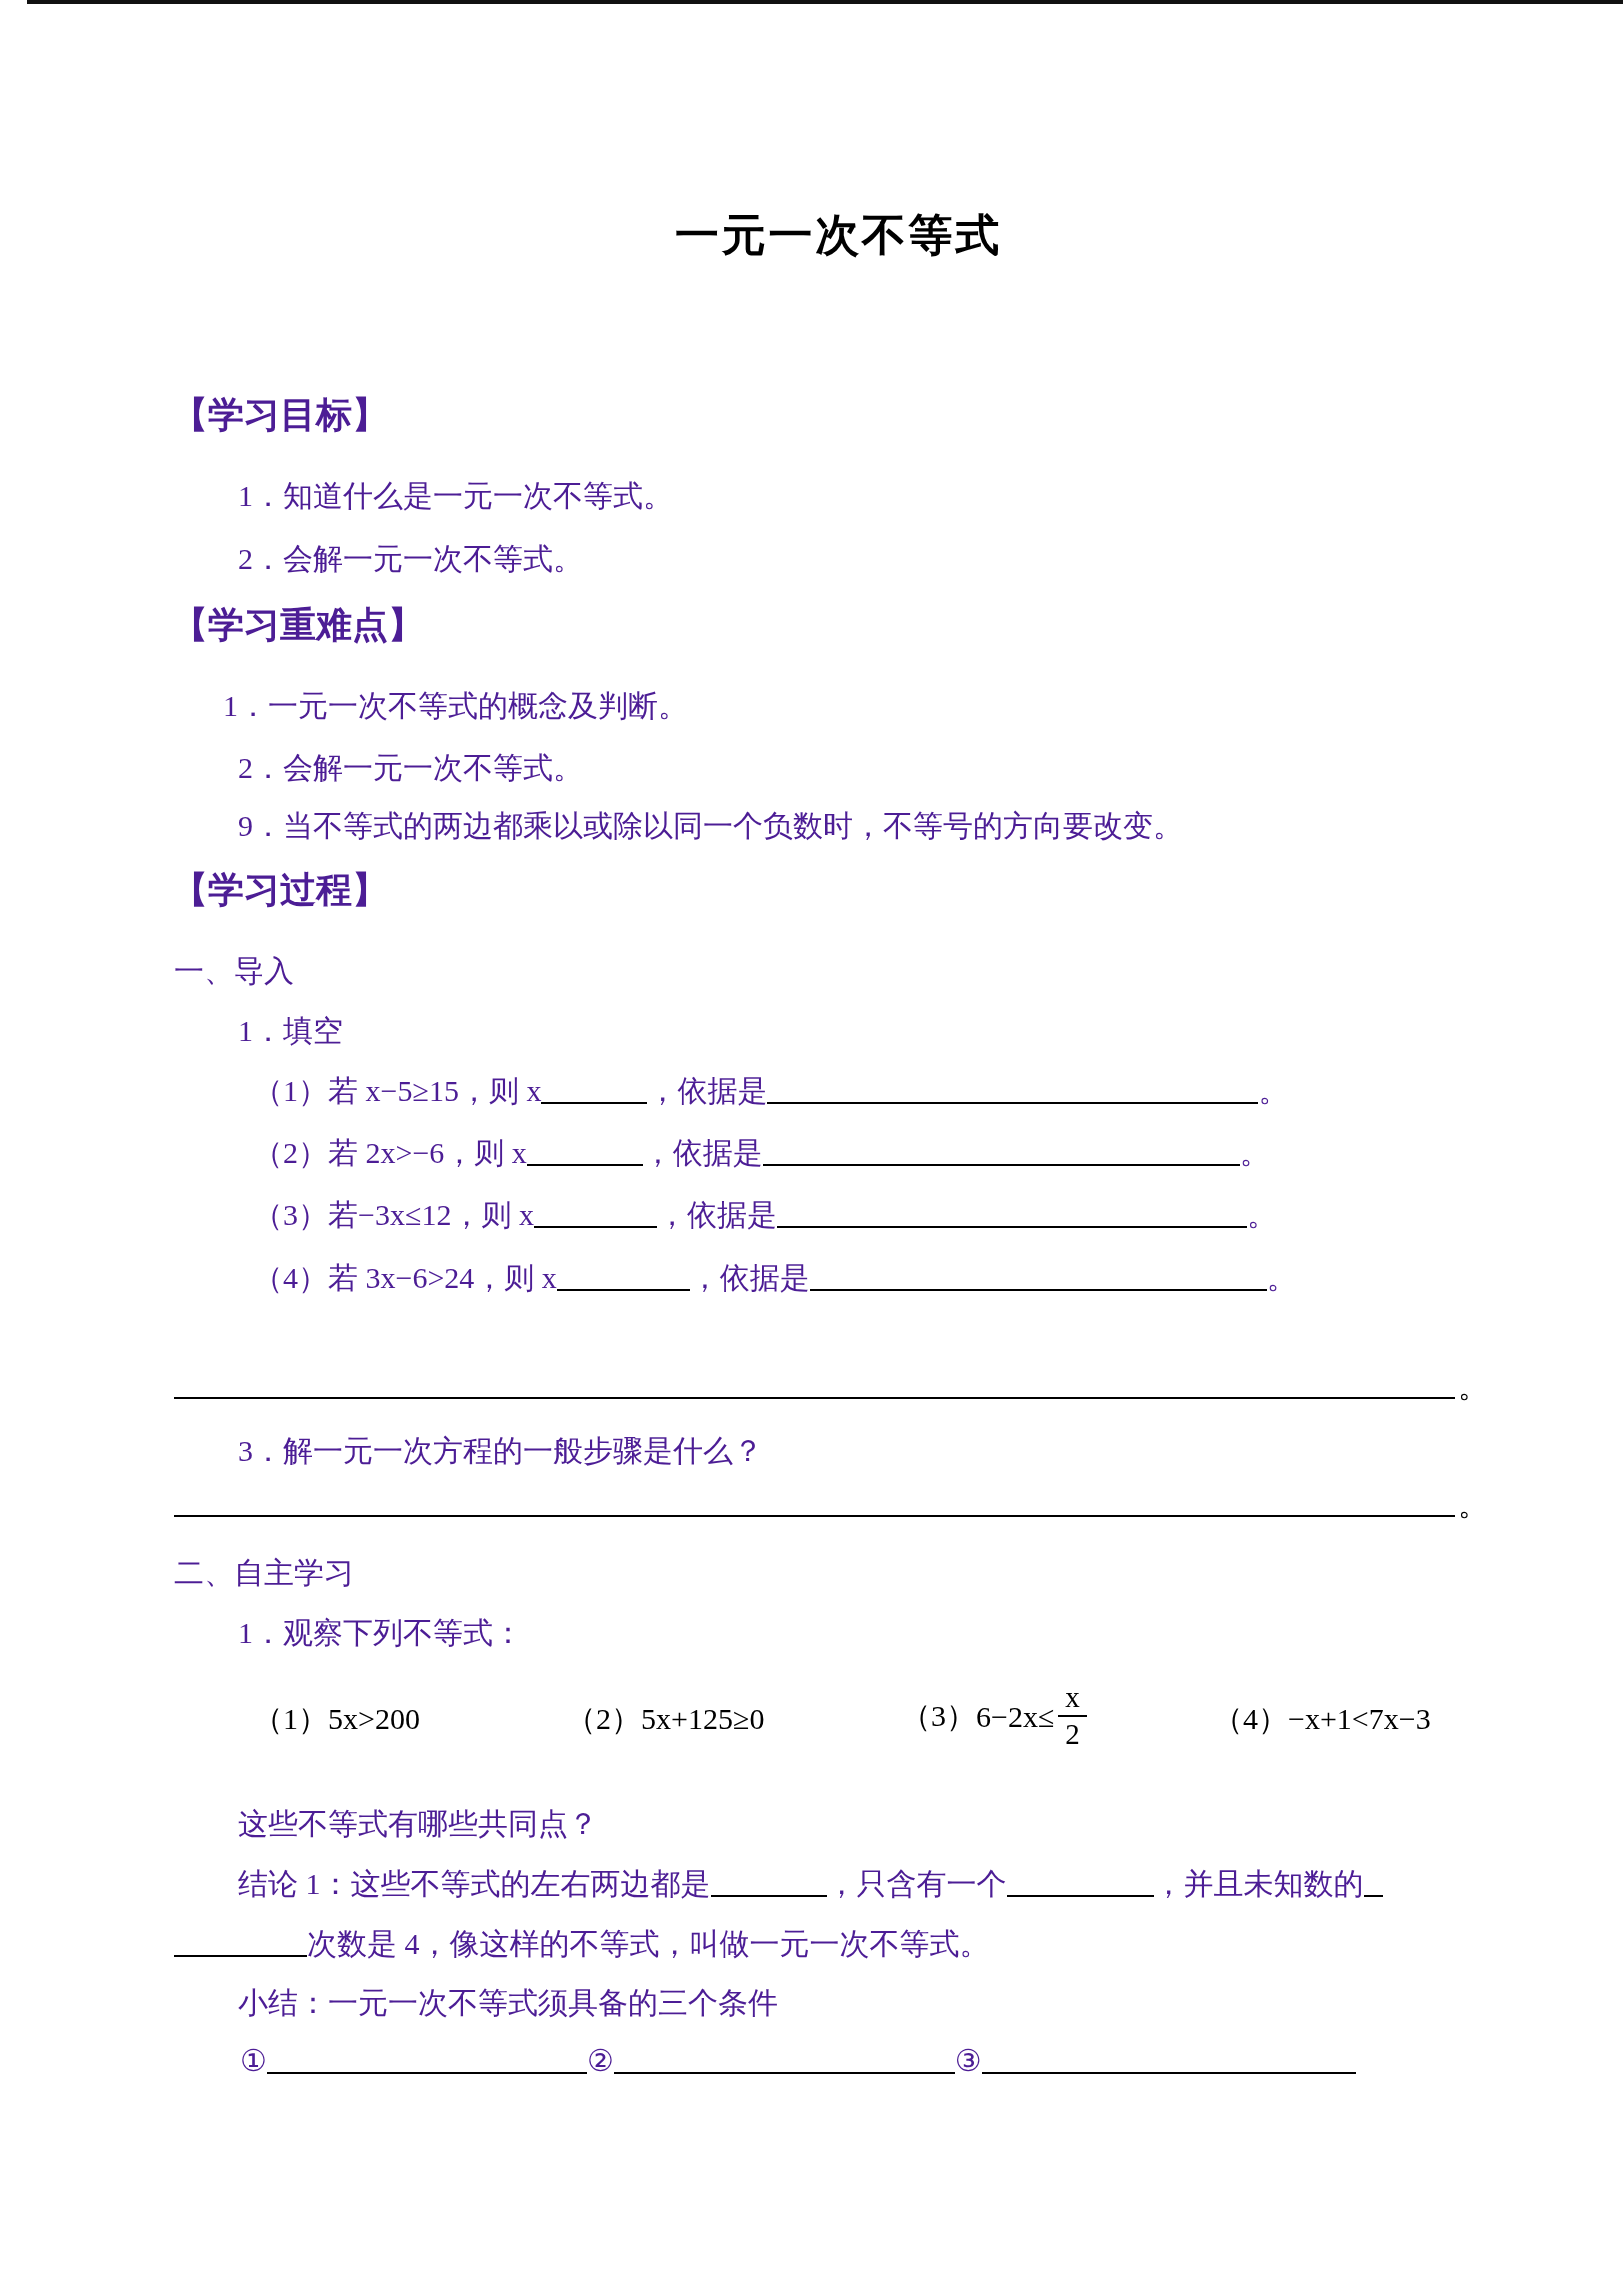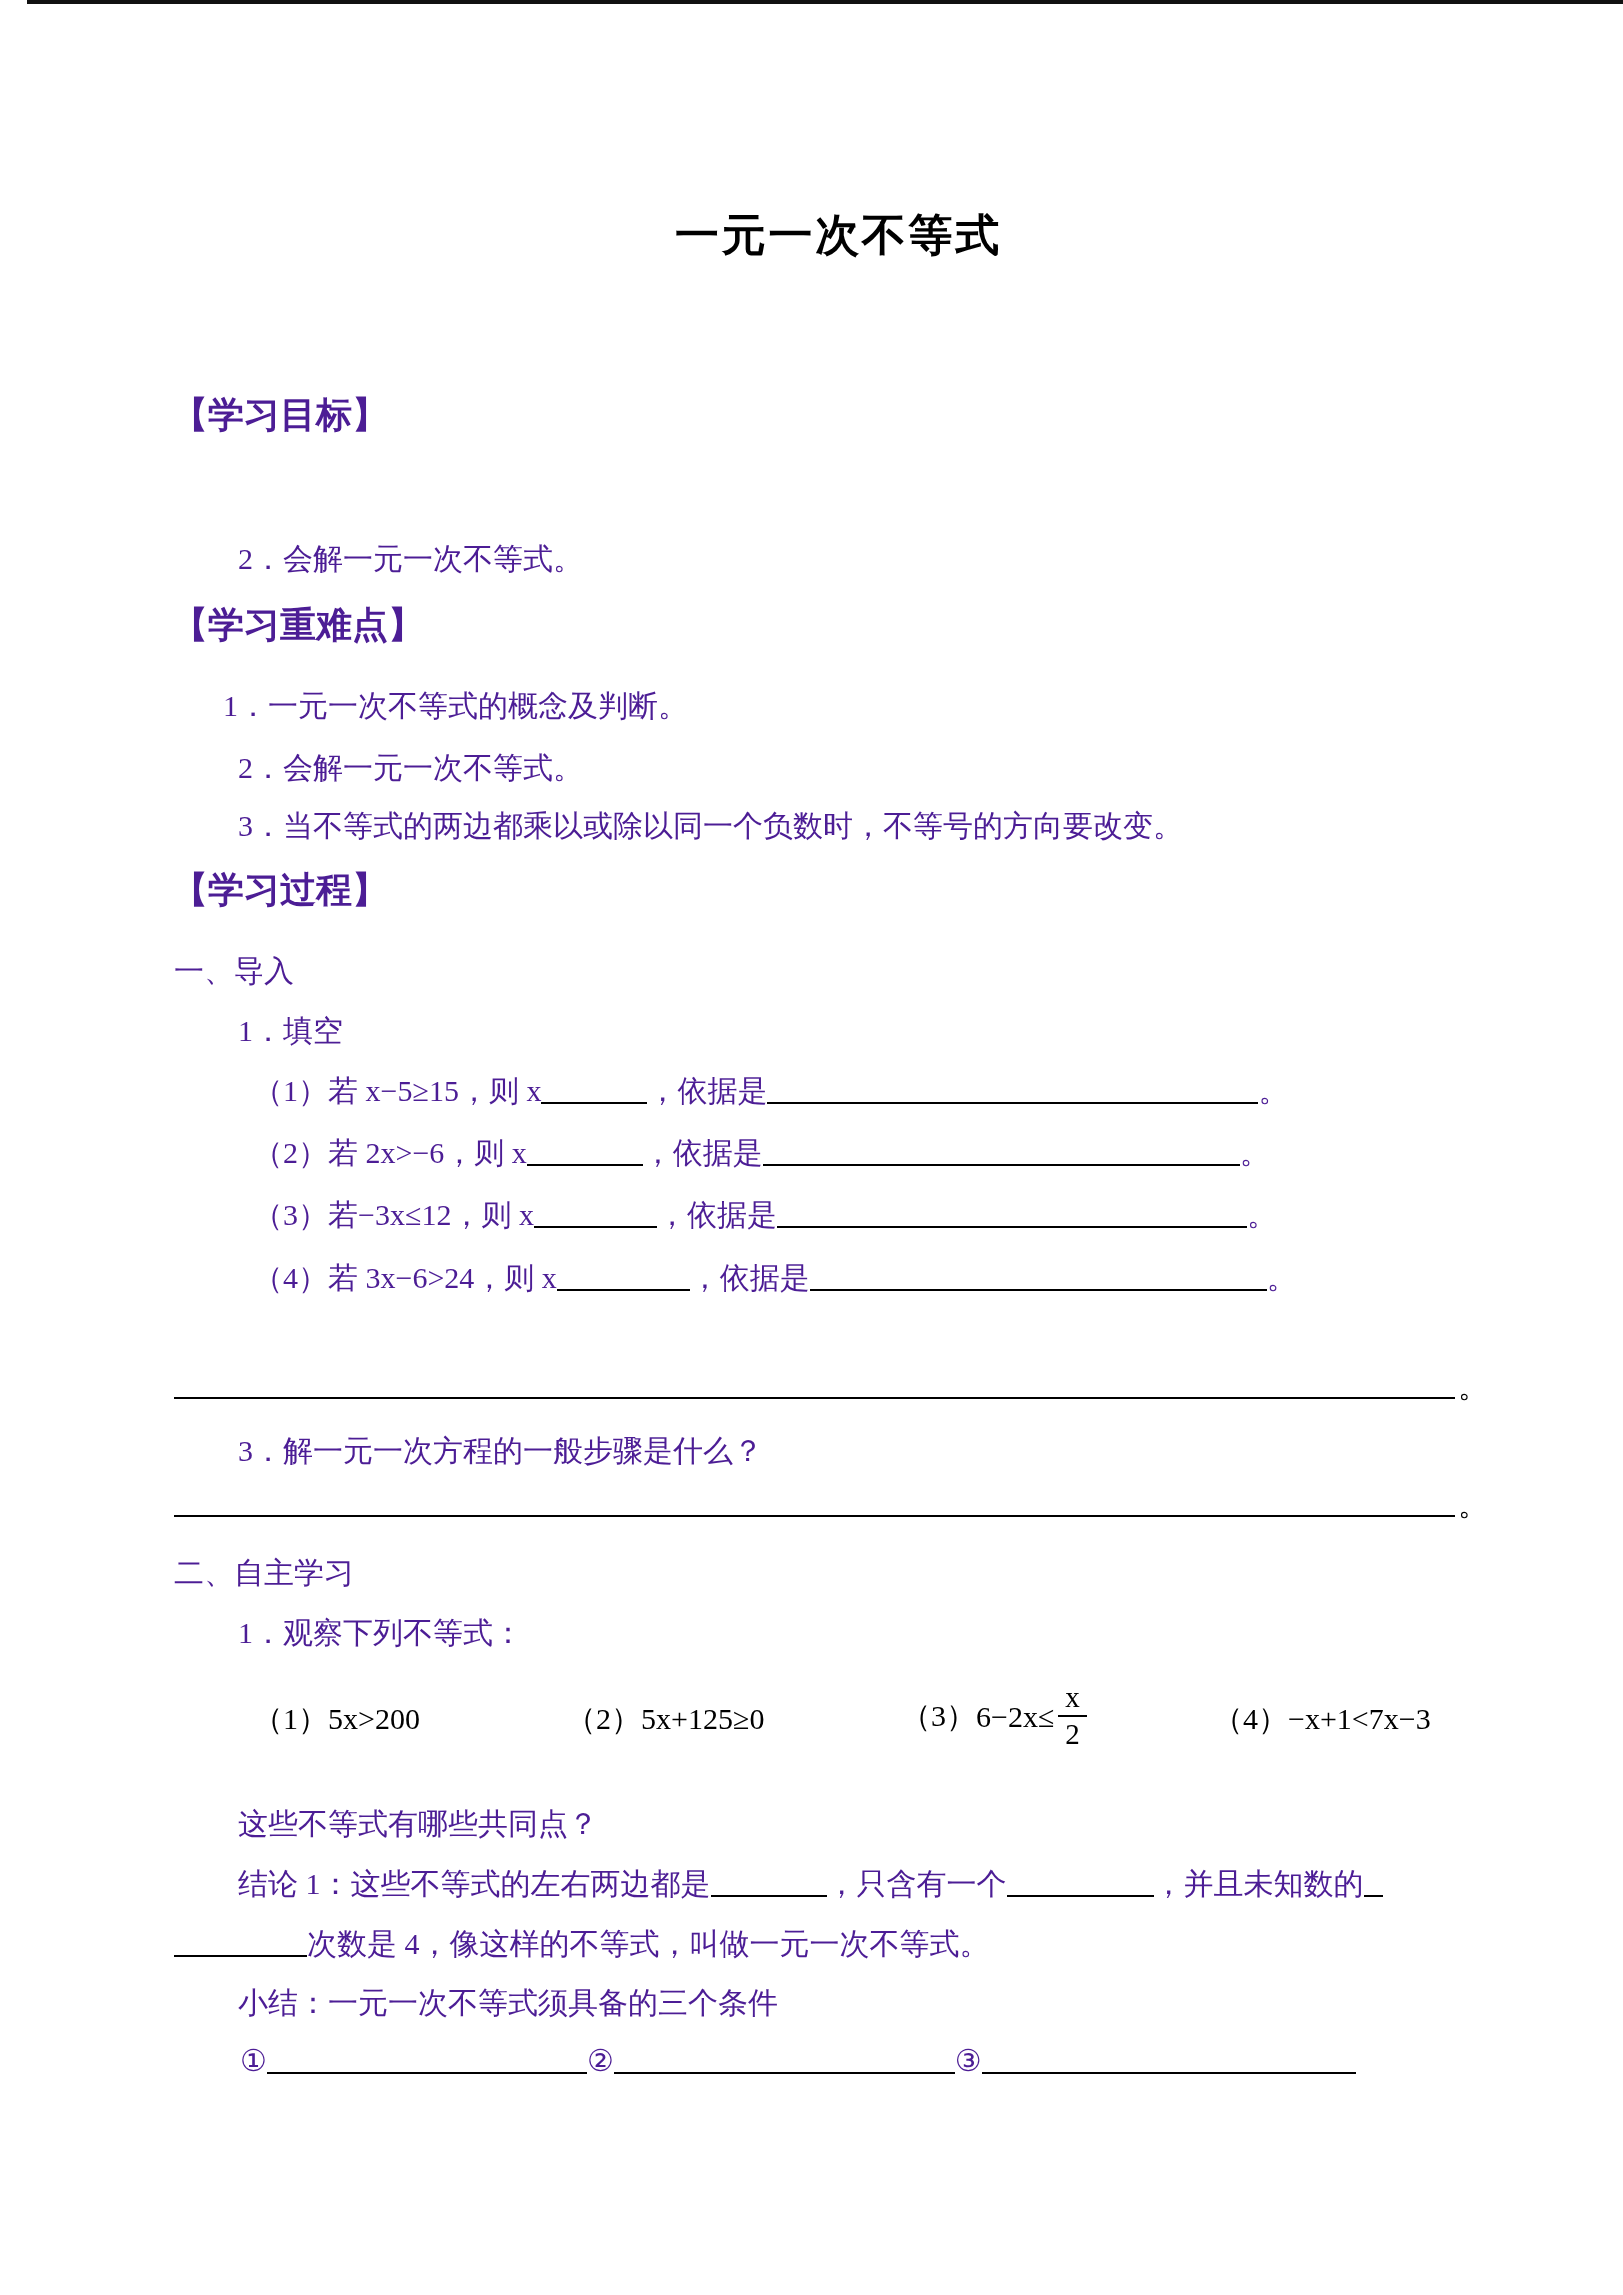--- a/index.html
+++ b/index.html
@@ -102,26 +102,27 @@
 </head>
 <body>
 
 <div class="page">
 
   <div class="topbar"></div>
 
   <div class="doc-title">一元一次不等式</div>
 
   <div class="line heading" style="left:145px; top:392px;">【学习目标】</div>
+  <div class="line" style="left:211px; top:477px;">1．知道什么是一元一次不等式。</div>
   <div class="line" style="left:211px; top:540px;">2．会解一元一次不等式。</div>
 
   <div class="line heading" style="left:145px; top:602px;">【学习重难点】</div>
   <div class="line" style="left:196px; top:687px;">1．一元一次不等式的概念及判断。</div>
   <div class="line" style="left:211px; top:749px;">2．会解一元一次不等式。</div>
-  <div class="line" style="left:211px; top:807px;">3．当不等式的两边都乘以或除以同一个负数时，不等号的方向要改变。</div>
+  <div class="line" style="left:211px; top:807px;">9．当不等式的两边都乘以或除以同一个负数时，不等号的方向要改变。</div>
 
   <div class="line heading" style="left:145px; top:867px;">【学习过程】</div>
 
   <div class="line" style="left:147px; top:952px;">一、导入</div>
   <div class="line" style="left:211px; top:1012px;">1．填空</div>
 
   <div class="line" style="left:226px; top:1072px;">
     <span>（1）若 x−5≥15，则 x</span><span class="bl" style="width:106px;"></span><span>，依据是</span><span class="bl" style="width:491px;"></span><span>。</span>
   </div>
   <div class="line" style="left:226px; top:1134px;">

